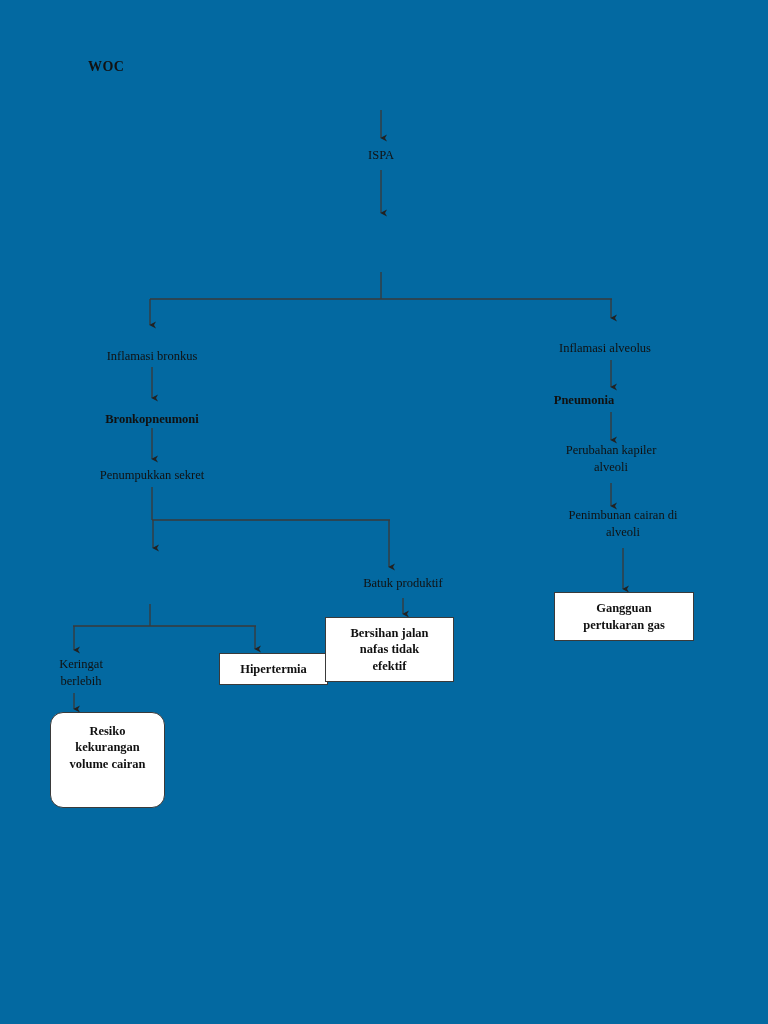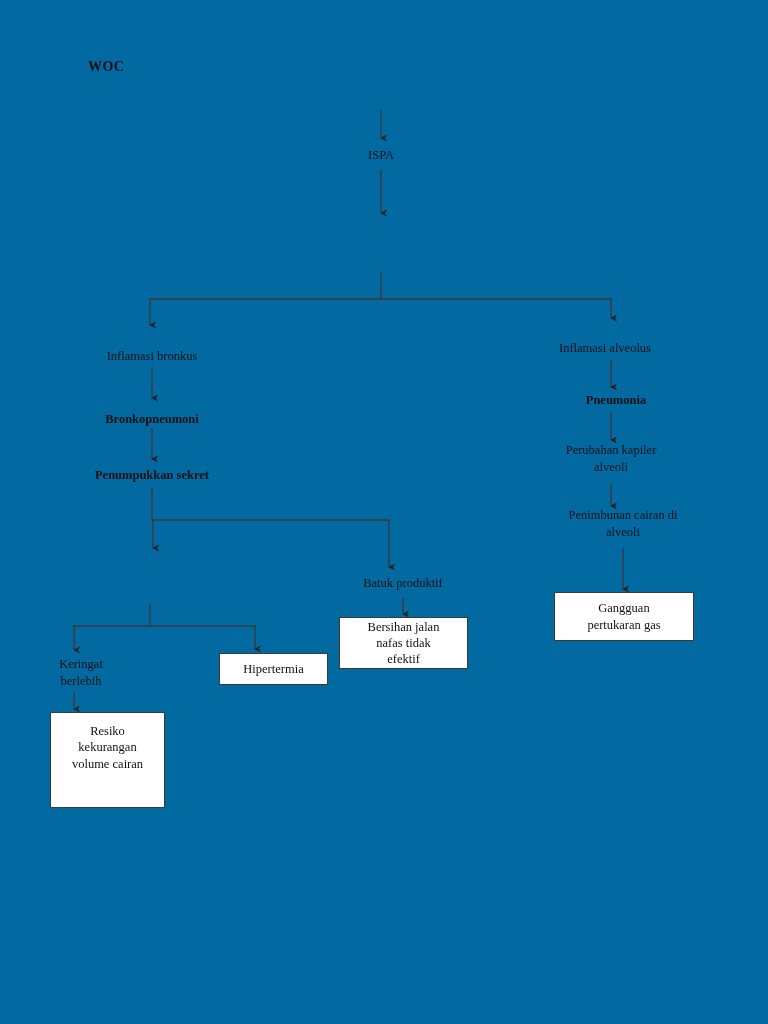--- a/index.html
+++ b/index.html
@@ -48,21 +48,21 @@
     letter-spacing: 0.4px;
   }
   .boxed {
     position: absolute;
     border: 1.4px solid #3a3a3a;
     background: #ffffff;
     display: flex;
     align-items: center;
     justify-content: center;
     text-align: center;
-    font-weight: normal;
+    font-weight: bold;
     font-size: 12.5px;
     line-height: 1.3;
     white-space: pre-line;
     box-sizing: border-box;
     padding: 2px 4px;
     color: #111111;
   }
 </style>
 </head>
 <body>
@@ -112,44 +112,44 @@
   <div class="node t-title" style="left:88px; top:58px; width:80px; text-align:left;">WOC</div>
 
 
   <div class="node t-plain" style="left:331px; top:147px; width:100px;text-align:center;">ISPA</div>
 
 
   <div class="node t-plain" style="left:72px; top:348px; width:160px;">Inflamasi bronkus</div>
 
   <div class="node t-bold" style="left:67px; top:411px; width:170px;">Bronkopneumoni</div>
 
-  <div class="node t-plain" style="left:67px; top:467px; width:170px;font-weight:bold;">Penumpukkan sekret</div>
+  <div class="node t-plain" style="left:67px; top:467px; width:170px;">Penumpukkan sekret</div>
 
 
   <div class="node t-plain" style="left:328px; top:575px; width:150px;">Batuk produktif</div>
 
   <div class="node t-plain" style="left:35px; top:656px; width:92px;">Keringat
 berlebih</div>
 
   <div class="node t-plain" style="left:525px; top:340px; width:160px;">Inflamasi alveolus</div>
 
-  <div class="node t-bold" style="left:546px; top:392px; width:140px;">Pneumonia</div>
+  <div class="node t-bold" style="left:514px; top:392px; width:140px;">Pneumonia</div>
 
   <div class="node t-plain" style="left:538px; top:442px; width:146px;">Perubahan kapiler
 alveoli</div>
 
   <div class="node t-plain" style="left:531px; top:507px; width:184px;">Penimbunan cairan di
 alveoli</div>
 
   <div class="boxed" style="left:219px; top:653px; width:109px; height:32px;">Hipertermia</div>
 
-  <div class="boxed" style="left:339px; top:617px; width:129px; height:52px;">Bersihan jalan
+  <div class="boxed" style="left:325px; top:617px; width:129px; height:65px;">Bersihan jalan
 nafas tidak
 efektif</div>
 
-  <div class="boxed" style="left:50px; top:712px; width:115px; height:96px; align-items:flex-start; padding-top:10px;">Resiko
+  <div class="boxed" style="left:50px; top:712px; width:115px; height:96px; align-items:flex-start; padding-top:10px;border-radius:13px;">Resiko
 kekurangan
 volume cairan</div>
 
   <div class="boxed" style="left:554px; top:592px; width:140px; height:49px;">Gangguan
 pertukaran gas</div>
 
 </div>
 
 </body></html>

